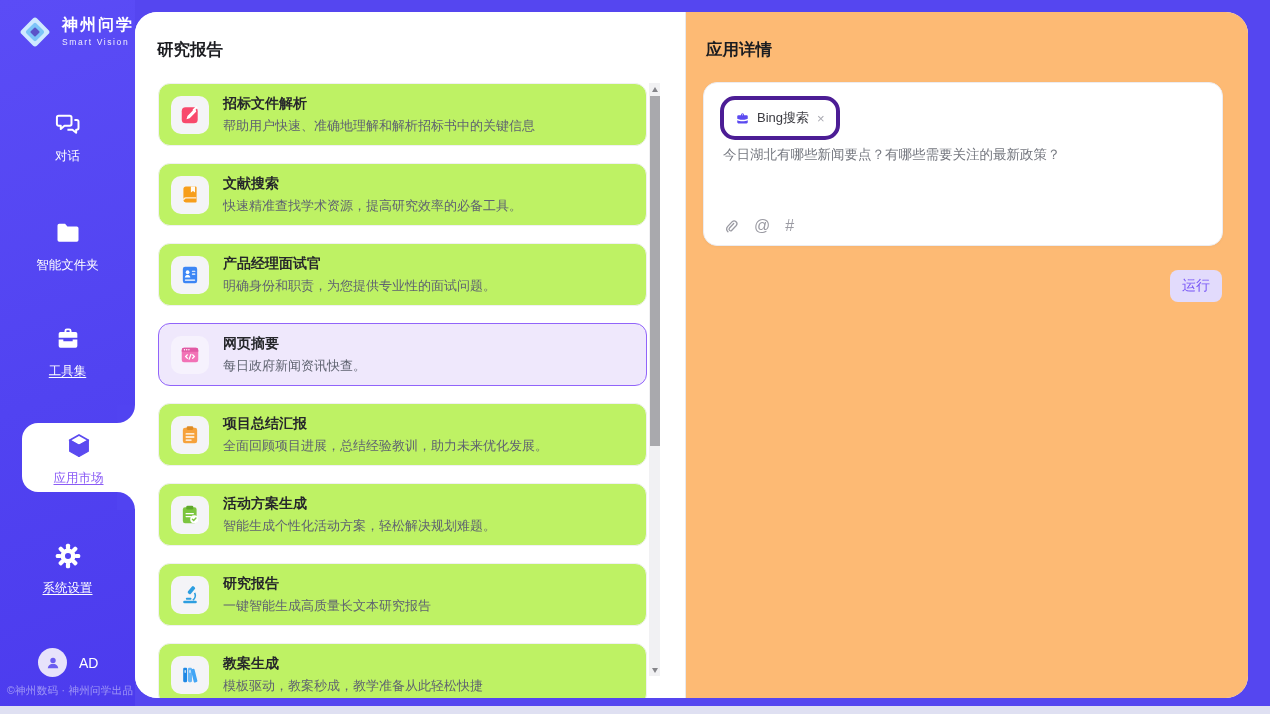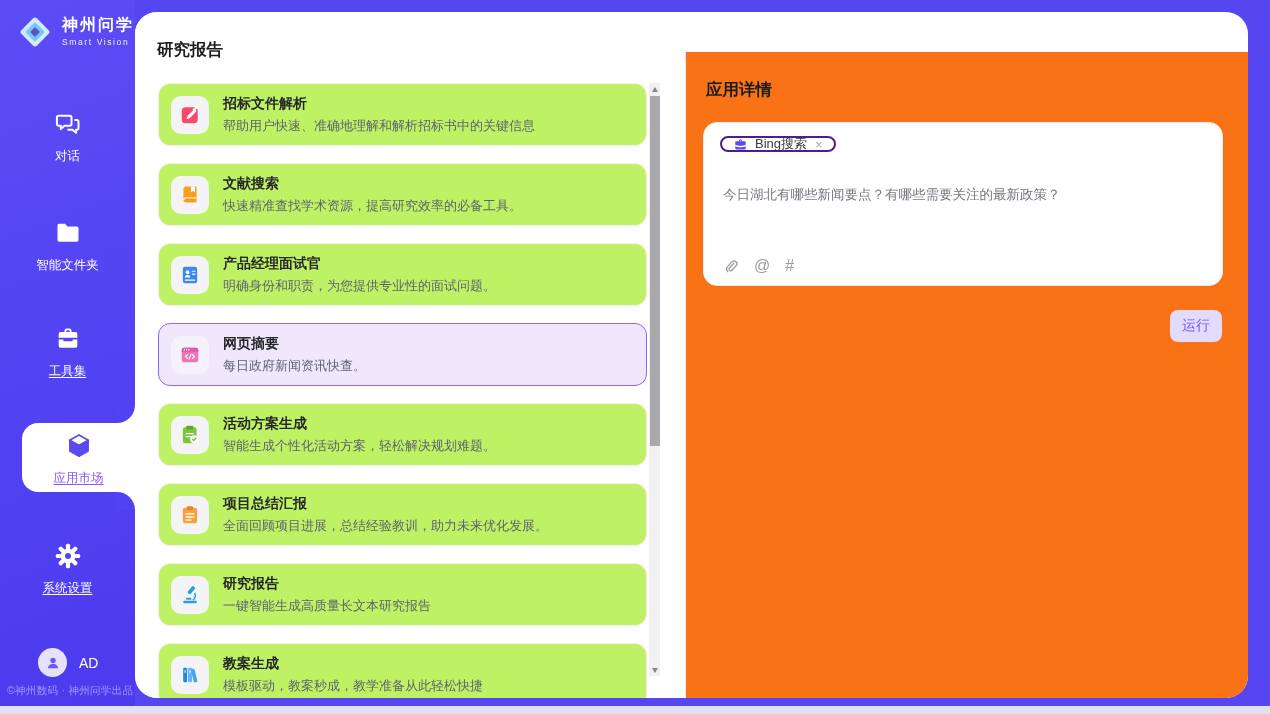--- a/index.html
+++ b/index.html
@@ -33,21 +33,21 @@
   .avatar { width:29px; height:29px; border-radius:50%; background:#e7e2fb; display:flex; align-items:center; justify-content:center; }
   .avatar svg { width:18px; height:18px; }
   .user-name { color:#fff; font-size:14px; }
   .side-footer { position:absolute; left:7px; top:684px; width:128px; white-space:nowrap;
                  color:rgba(255,255,255,.45); font-size:10.5px; letter-spacing:.3px; }
 
   
   .content { position:absolute; left:135px; top:12px; width:1113px; height:686px;
              background:#fff; border-radius:22px; overflow:hidden; }
   .list-panel { position:absolute; left:0; top:0; width:550px; height:100%; background:#fff; }
-  .detail-panel { position:absolute; left:550px; top:0; right:0; bottom:0; background:#f97316; border-left:1px solid #e9e9ed;margin-top:40px; }
+  .detail-panel { position:absolute; left:550px; top:0; right:0; bottom:0; background:#fdba74; border-left:1px solid #e9e9ed; }
 
   .panel-title { font-size:16.5px; font-weight:bold; color:#1b1c20; }
   .list-panel .panel-title { position:absolute; left:22px; top:27px; }
   .detail-panel .panel-title { position:absolute; left:20px; top:27px; }
 
   
   .cards { position:absolute; left:23px; top:71px; width:489px; }
   .app-card { display:flex; align-items:center; min-height:63px; padding:8px 12px;
               border:1px solid #f0f0f2; border-radius:12px; background:#bef264; margin-bottom:17px; cursor:pointer; }
   .app-card.selected { background:#efe8fc; border:1px solid #9164FA; }
@@ -62,22 +62,22 @@
   .scrollbar { position:absolute; left:514px; top:71px; width:11px; height:593px; background:#f1f1f3; }
   .sb-btn { position:absolute; left:0; width:11px; height:12px; display:flex; align-items:center; justify-content:center; }
   .sb-up { top:0; } .sb-down { bottom:0; }
   .tri-up { width:0; height:0; border-left:3.5px solid transparent; border-right:3.5px solid transparent; border-bottom:5px solid #85858a; }
   .tri-down { width:0; height:0; border-left:3.5px solid transparent; border-right:3.5px solid transparent; border-top:5px solid #85858a; }
   .sb-thumb { position:absolute; left:0.5px; top:13px; width:10px; height:350px; background:#a9a9ad; }
 
   
   .detail-card { position:absolute; left:17px; top:70px; width:520px; height:164px; background:#fff;
                  border:1px solid #ececf0; border-radius:14px; box-shadow:0 1px 3px rgba(20,20,40,.03); }
-  .tool-tag { position:absolute; left:16px; top:13px; height:16px; display:inline-flex; align-items:center;
-              gap:7px; padding:0 11px; border:2px solid #4c1d95; border-radius:15px; background:#fff; }
+  .tool-tag { position:absolute; left:16px; top:13px; height:44px; display:inline-flex; align-items:center;
+              gap:7px; padding:0 11px; border:4px solid #4c1d95; border-radius:15px; background:#fff; }
   .tool-tag svg { width:15px; height:15px; }
   .tag-label { font-size:13px; color:#3a3a40; }
   .tag-close { font-size:13px; color:#a8a8b0; cursor:pointer; margin-left:1px; }
   .prompt-text { position:absolute; left:19px; top:62px; right:20px; font-size:13.5px; color:#74777f; line-height:1.5; }
   .composer-row { position:absolute; left:18px; top:134px; display:flex; align-items:center; gap:15px; color:#9b9ba3; }
   .composer-row svg { width:17px; height:17px; display:block; }
   .glyph-btn { font-size:16px; color:#9b9ba3; cursor:pointer; line-height:1; }
   .run-btn { position:absolute; right:26px; top:258px; width:52px; height:32px; border:none; border-radius:8px;
              background:#e2dbfc; color:#7857F6; font-size:14px; font-family:inherit; cursor:pointer; }
 </style>
@@ -232,46 +232,46 @@
           </span>
     <div class="app-texts">
       <div class="app-name">网页摘要</div>
       <div class="app-desc">每日政府新闻资讯快查。</div>
     </div>
   </div>
         <div class="app-card">
     <span class="app-icon-box">
             <span class="app-icon">
               <svg viewBox="0 0 20 20">
+                <rect x="3.5" y="3.5" width="13" height="14" rx="2" fill="#F6A23C"></rect>
+                <rect x="7" y="2" width="6" height="3.4" rx="1.2" fill="#DE8B25"></rect>
+                <path d="M6.5 9h7M6.5 11.8h7M6.5 14.6h4.5" stroke="#fff" stroke-width="1.2" stroke-linecap="round"></path>
+              </svg>
+            </span>
+          </span>
+    <div class="app-texts">
+      <div class="app-name">项目总结汇报</div>
+      <div class="app-desc">全面回顾项目进展，总结经验教训，助力未来优化发展。</div>
+    </div>
+  </div>
+        <div class="app-card">
+    <span class="app-icon-box">
+            <span class="app-icon">
+              <svg viewBox="0 0 20 20">
                 <rect x="3.5" y="3" width="12.5" height="14.5" rx="2" fill="#7CC53F"></rect>
                 <rect x="6.6" y="1.6" width="6.4" height="3.4" rx="1.2" fill="#5FA82B"></rect>
                 <path d="M6.5 8.8h6.5M6.5 11.4h4" stroke="#fff" stroke-width="1.2" stroke-linecap="round"></path>
                 <circle cx="13.8" cy="13.8" r="3.6" fill="#fff"></circle>
                 <path d="M12.2 13.8l1.2 1.2 2-2.2" stroke="#7CC53F" stroke-width="1.3" fill="none" stroke-linecap="round"></path>
               </svg>
             </span>
           </span>
     <div class="app-texts">
       <div class="app-name">活动方案生成</div>
       <div class="app-desc">智能生成个性化活动方案，轻松解决规划难题。</div>
-    </div>
-  </div>
-        <div class="app-card">
-    <span class="app-icon-box">
-            <span class="app-icon">
-              <svg viewBox="0 0 20 20">
-                <rect x="3.5" y="3.5" width="13" height="14" rx="2" fill="#F6A23C"></rect>
-                <rect x="7" y="2" width="6" height="3.4" rx="1.2" fill="#DE8B25"></rect>
-                <path d="M6.5 9h7M6.5 11.8h7M6.5 14.6h4.5" stroke="#fff" stroke-width="1.2" stroke-linecap="round"></path>
-              </svg>
-            </span>
-          </span>
-    <div class="app-texts">
-      <div class="app-name">项目总结汇报</div>
-      <div class="app-desc">全面回顾项目进展，总结经验教训，助力未来优化发展。</div>
     </div>
   </div>
         <div class="app-card">
     <span class="app-icon-box">
             <span class="app-icon">
               <svg viewBox="0 0 20 20">
                 <rect x="9.6" y="1.6" width="3.4" height="8" rx="1.2" transform="rotate(40 11.3 5.6)" fill="#2D9EE0"></rect>
                 <path d="M14.2 8a5.2 5.2 0 0 1-1.6 6.6" stroke="#2D9EE0" stroke-width="1.5" fill="none"></path>
                 <rect x="6.2" y="12.6" width="5.2" height="1.8" rx=".9" fill="#2D9EE0"></rect>
                 <rect x="3.8" y="15.2" width="12.4" height="2.4" rx="1.2" fill="#2D9EE0"></rect>

